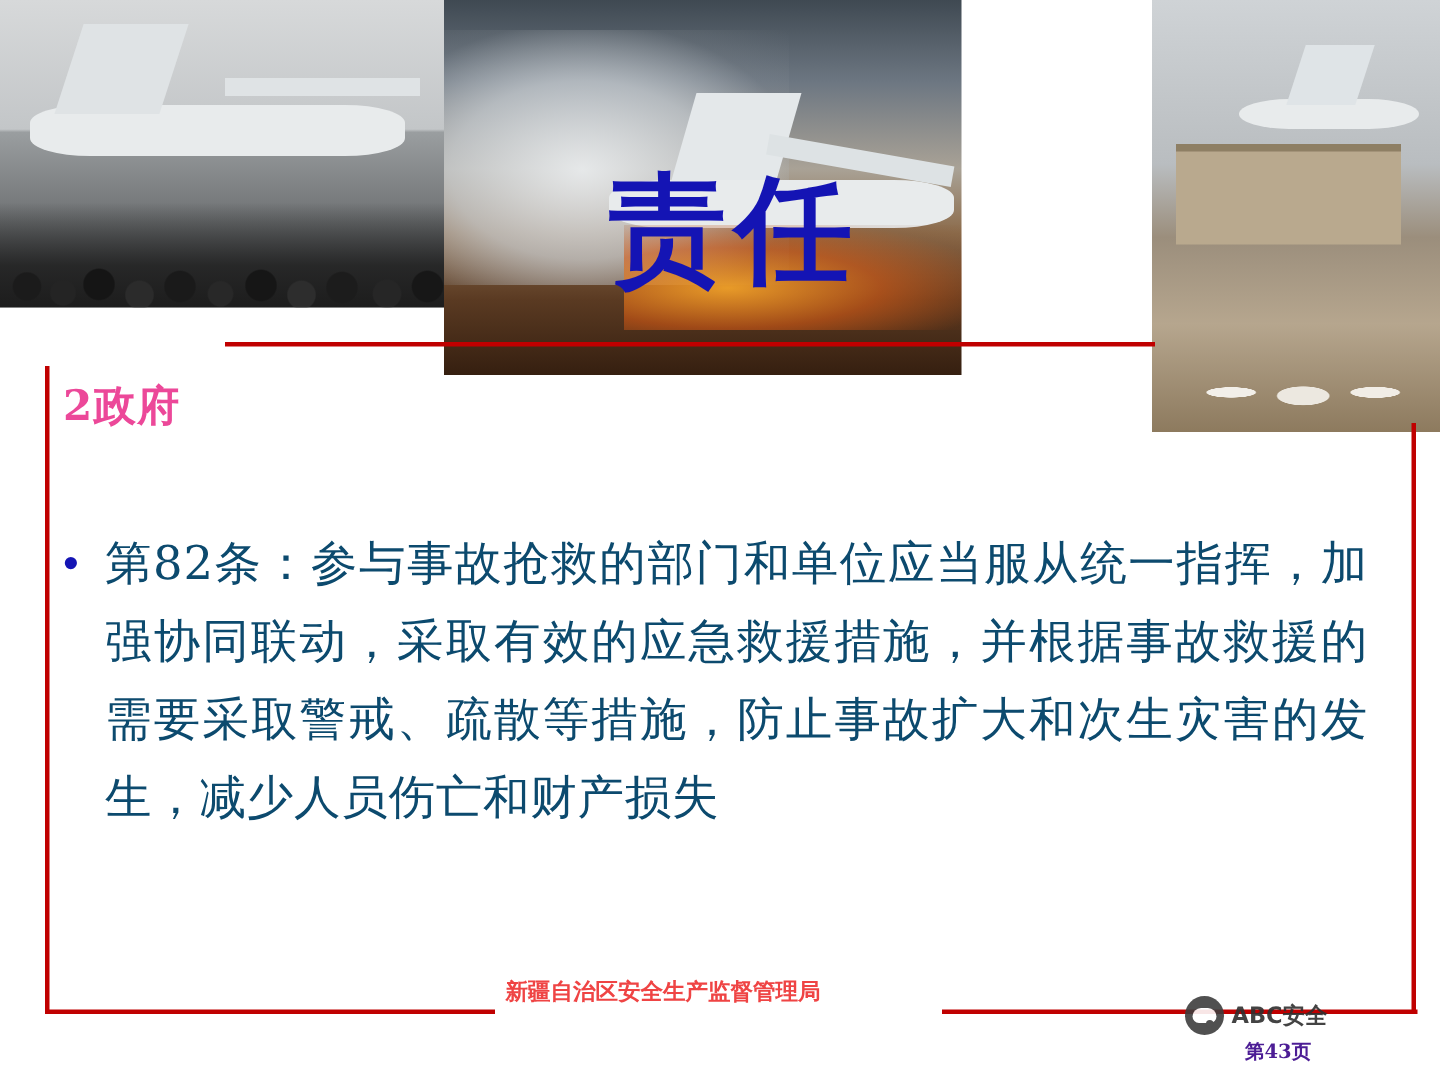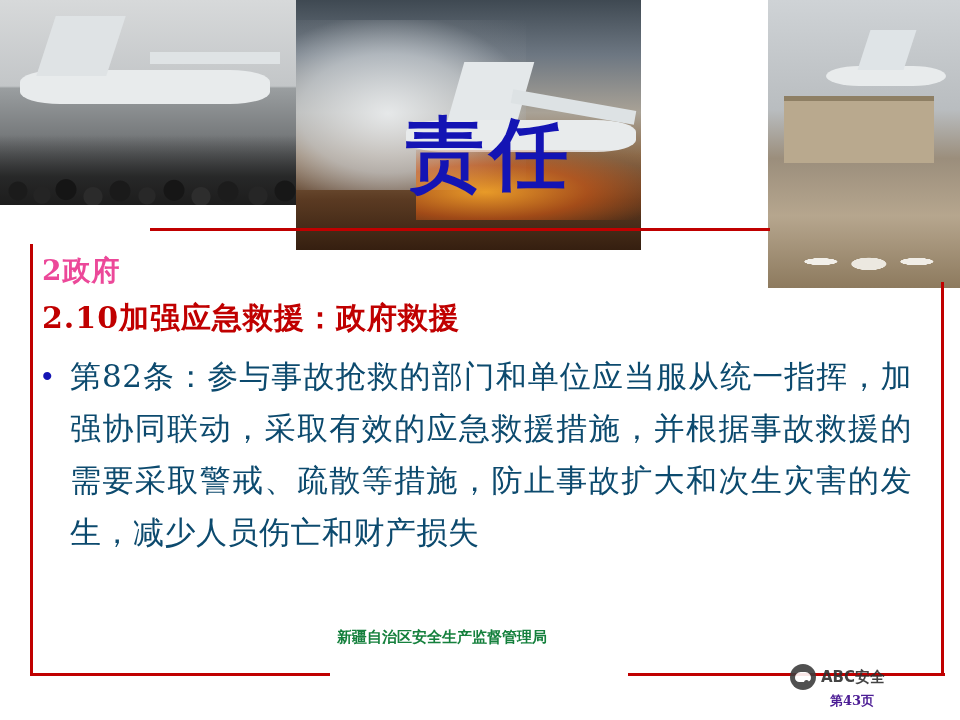--- a/index.html
+++ b/index.html
@@ -232,27 +232,27 @@
     top: 673px;
     width: 317px;
     height: 3px;
     background: #c00000;
   }
 
   
   .footer-text {
     position: absolute;
     left: 0;
-    top: 628px;
+    top: 652px;
     width: 884px;
     text-align: center;
     font-family: "DejaVu Serif", serif;
     font-weight: bold;
     font-size: 15px;
-    color: #15803d;
+    color: #ef4444;
   }
   .page-num {
     position: absolute;
     left: 830px;
     top: 692px;
     font-family: "DejaVu Serif", serif;
     font-weight: bold;
     font-size: 13px;
     color: #4c1d95;
   }
@@ -331,21 +331,20 @@
       <div class="barn"></div>
       <div class="cows"></div>
     </div>
 
     <div class="title-text">责任</div>
     <div class="title-rule"></div>
   </div>
 
   <div class="body-frame">
     <div class="hdr1">2政府</div>
-    <div class="hdr2">2.10加强应急救援：政府救援</div>
 
     <div class="bullet-row">
       <div class="bullet-dot">•</div>
       <div class="bullet-text">第82条：参与事故抢救的部门和单位应当服从统一指挥，加强协同联动，采取有效的应急救援措施，并根据事故救援的需要采取警戒、疏散等措施，防止事故扩大和次生灾害的发生，减少人员伤亡和财产损失</div>
     </div>
   </div>
 
   <div class="edge-left"></div>
   <div class="edge-right"></div>
   <div class="edge-bottom-left"></div>

